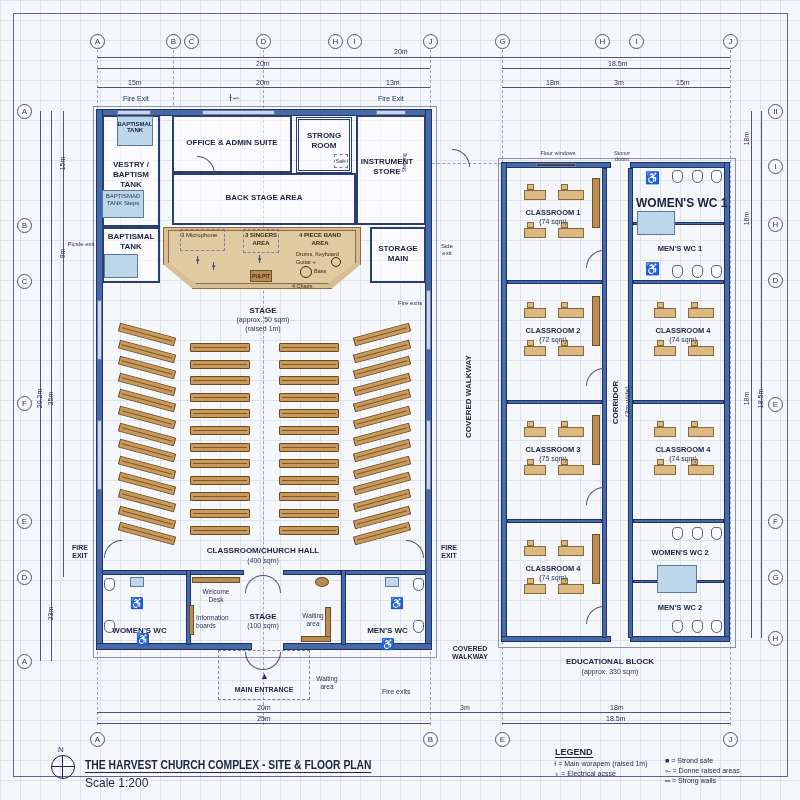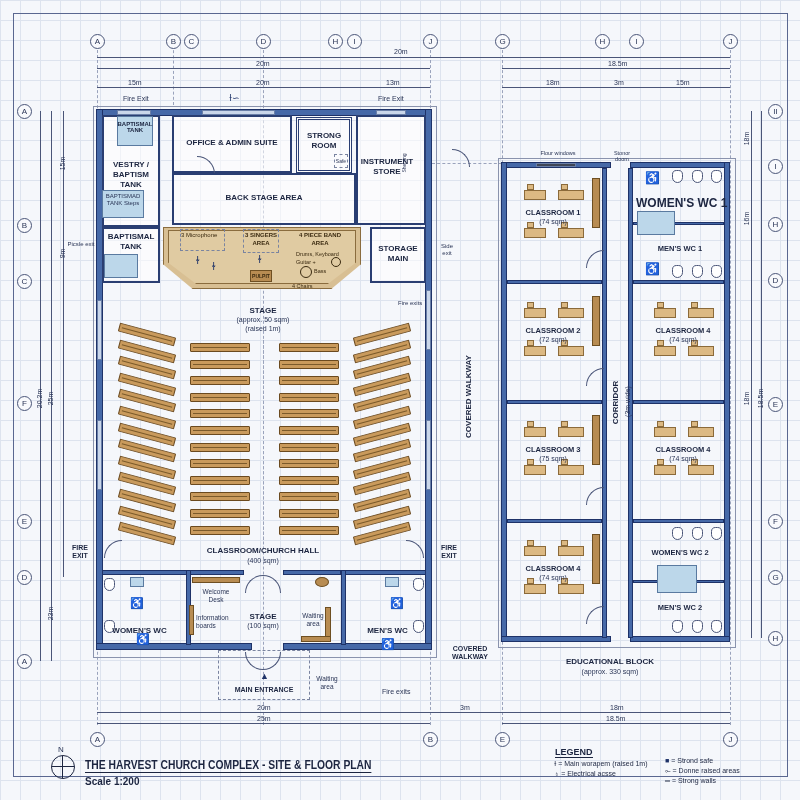--- a/index.html
+++ b/index.html
@@ -428,21 +428,21 @@
   <div class="grid-bubble" style="left:423px;top:732px;">B</div>
   <div class="grid-bubble" style="left:495px;top:732px;">E</div>
   <div class="grid-bubble" style="left:723px;top:732px;">J</div>
 
   <div class="s" style="left:58px;top:745px;font-size:8px;">N</div>
   <div class="abs" style="left:51px;top:755px;width:22px;height:22px;border:1px solid #1c2540;border-radius:50%;">
     <div class="abs" style="left:10px;top:0;width:1px;height:22px;background:#1c2540;"></div>
     <div class="abs" style="left:0;top:10px;width:22px;height:1px;background:#1c2540;"></div>
   </div>
   <div class="abs" style="left:85px;top:758px;font-size:12px;font-weight:bold;white-space:nowrap;border-bottom:1px solid #1c2540;transform:scaleX(0.86);transform-origin:left;">THE HARVEST CHURCH COMPLEX - SITE &amp; FLOOR PLAN</div>
-  <div class="abs" style="left:85px;top:776px;font-size:10px;font-weight:bold;">Scale 1:200</div>
+  <div class="abs" style="left:85px;top:776px;font-size:12px;">Scale 1:200</div>
 
   <div class="abs" style="left:555px;top:747px;font-size:9px;font-weight:bold;border-bottom:1px solid #1c2540;">LEGEND</div>
   <div class="abs" style="left:554px;top:760px;font-size:7px;">
     <span>ɫ</span>
     <span>= Main worapem (raised 1m)</span>
   </div>
   <div class="abs" style="left:554px;top:770px;font-size:7px;">
     <span>♁</span>
     <span>= Electrical acsse</span>
   </div>

